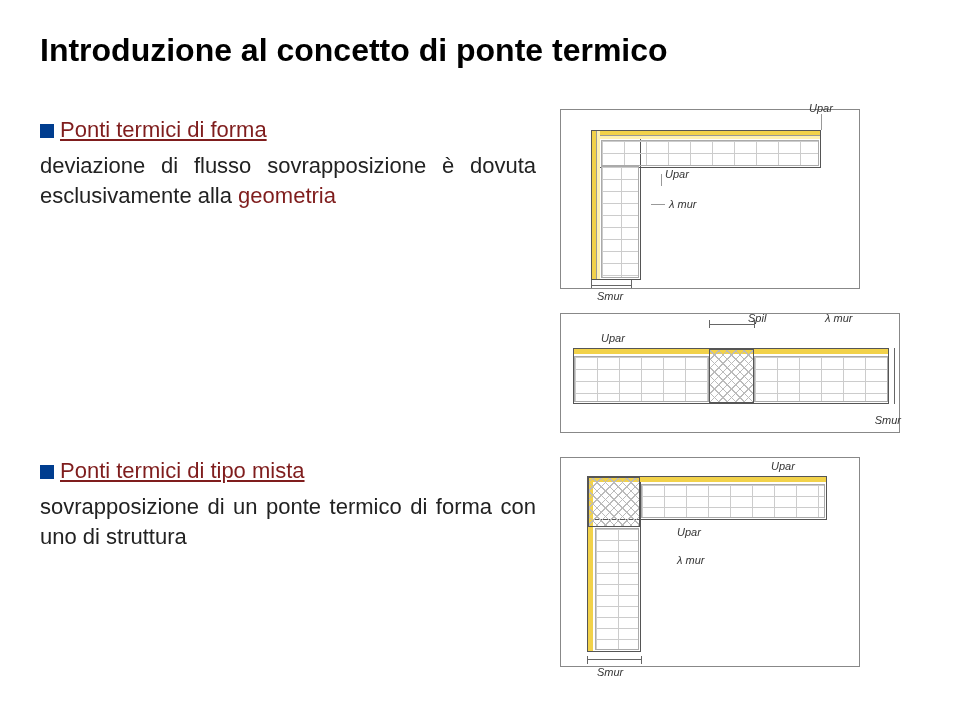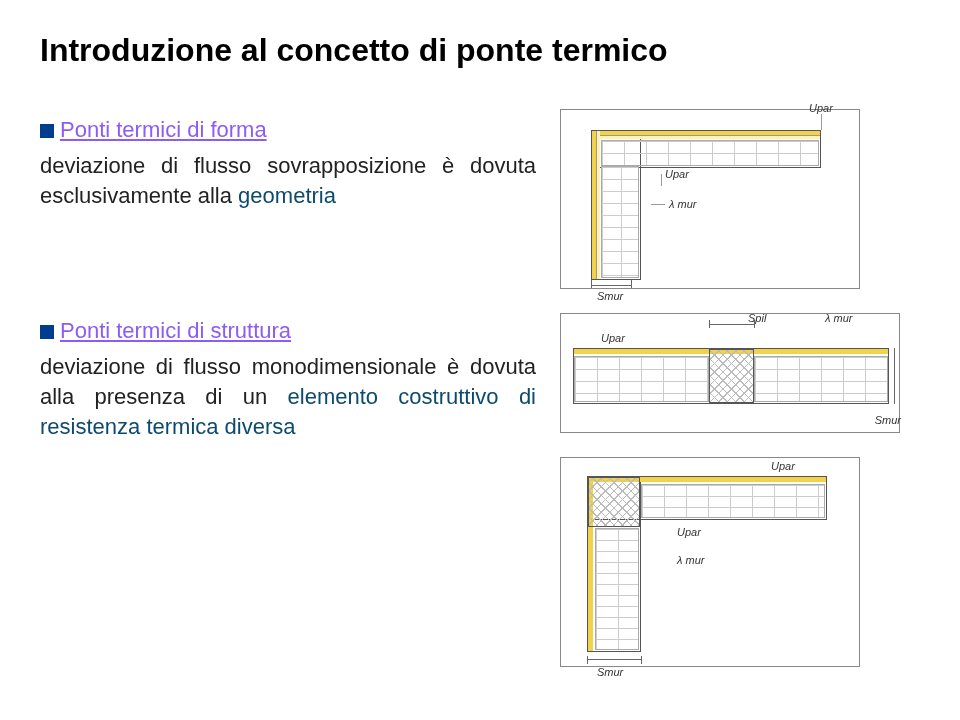--- a/index.html
+++ b/index.html
@@ -28,42 +28,42 @@
   .right-col {
     width: 360px;
     display: flex;
     flex-direction: column;
     gap: 24px;
   }
   .section { margin-bottom: 36px; }
   .section:last-child { margin-bottom: 0; }
   .heading {
     font-size: 22px;
-    color: #8b5cf6;
+    color: #7f1d1d;
     font-weight: 400;
     text-decoration: underline;
     display: inline-block;
     margin-bottom: 8px;
   }
   .bullet {
     display: inline-block;
     width: 14px; height: 14px;
     background: #003d8f;
     margin-right: 6px;
     vertical-align: baseline;
     position: relative;
     top: 1px;
   }
   .body-text {
     font-size: 22px;
     color: #222;
     line-height: 1.35;
     text-align: justify;
   }
-  .blue-word { color: #0c4a6e; }
+  .blue-word { color: #7f1d1d; }
   .spacer-1 { height: 72px; }
   .spacer-2 { height: 140px; }
   .diagram-box {
     border: 1px solid #888;
     background: #fff;
     position: relative;
   }
   .diag1 { width: 300px; height: 180px; }
   .diag2 { width: 340px; height: 120px; }
   .diag3 { width: 300px; height: 210px; }
@@ -183,31 +183,31 @@
       <div>
         <span class="bullet"></span><span class="heading">Ponti termici di forma</span>
       </div>
       <div class="body-text">
         <span>deviazione di flusso sovrapposizione è dovuta esclusivamente alla </span><span class="blue-word">geometria</span><span></span>
       </div>
     </div>
 
     <div class="spacer-1"></div>
 
+
+    <div class="spacer-2"></div>
+
     <div class="section">
       <div>
-        <span class="bullet"></span><span class="heading">Ponti termici di struttura</span>
+        <span class="bullet"></span><span class="heading">Ponti termici di tipo mista</span>
       </div>
       <div class="body-text">
-        <span>deviazione di flusso monodimensionale è dovuta alla presenza di un </span><span class="blue-word">elemento costruttivo di resistenza termica diversa</span><span></span>
-      </div>
-    </div>
-
-    <div class="spacer-2"></div>
-
+        <span>sovrapposizione di un ponte termico di forma con uno di struttura</span>
+      </div>
+    </div>
 
   </div>
 
   <div class="right-col">
 
     <div class="diagram-box diag1">
       <div class="d1-outer-top"></div>
       <div class="d1-outer-left"></div>
       <div class="d1-ins-top"></div>
         <div class="d1-ins-top2"></div>

